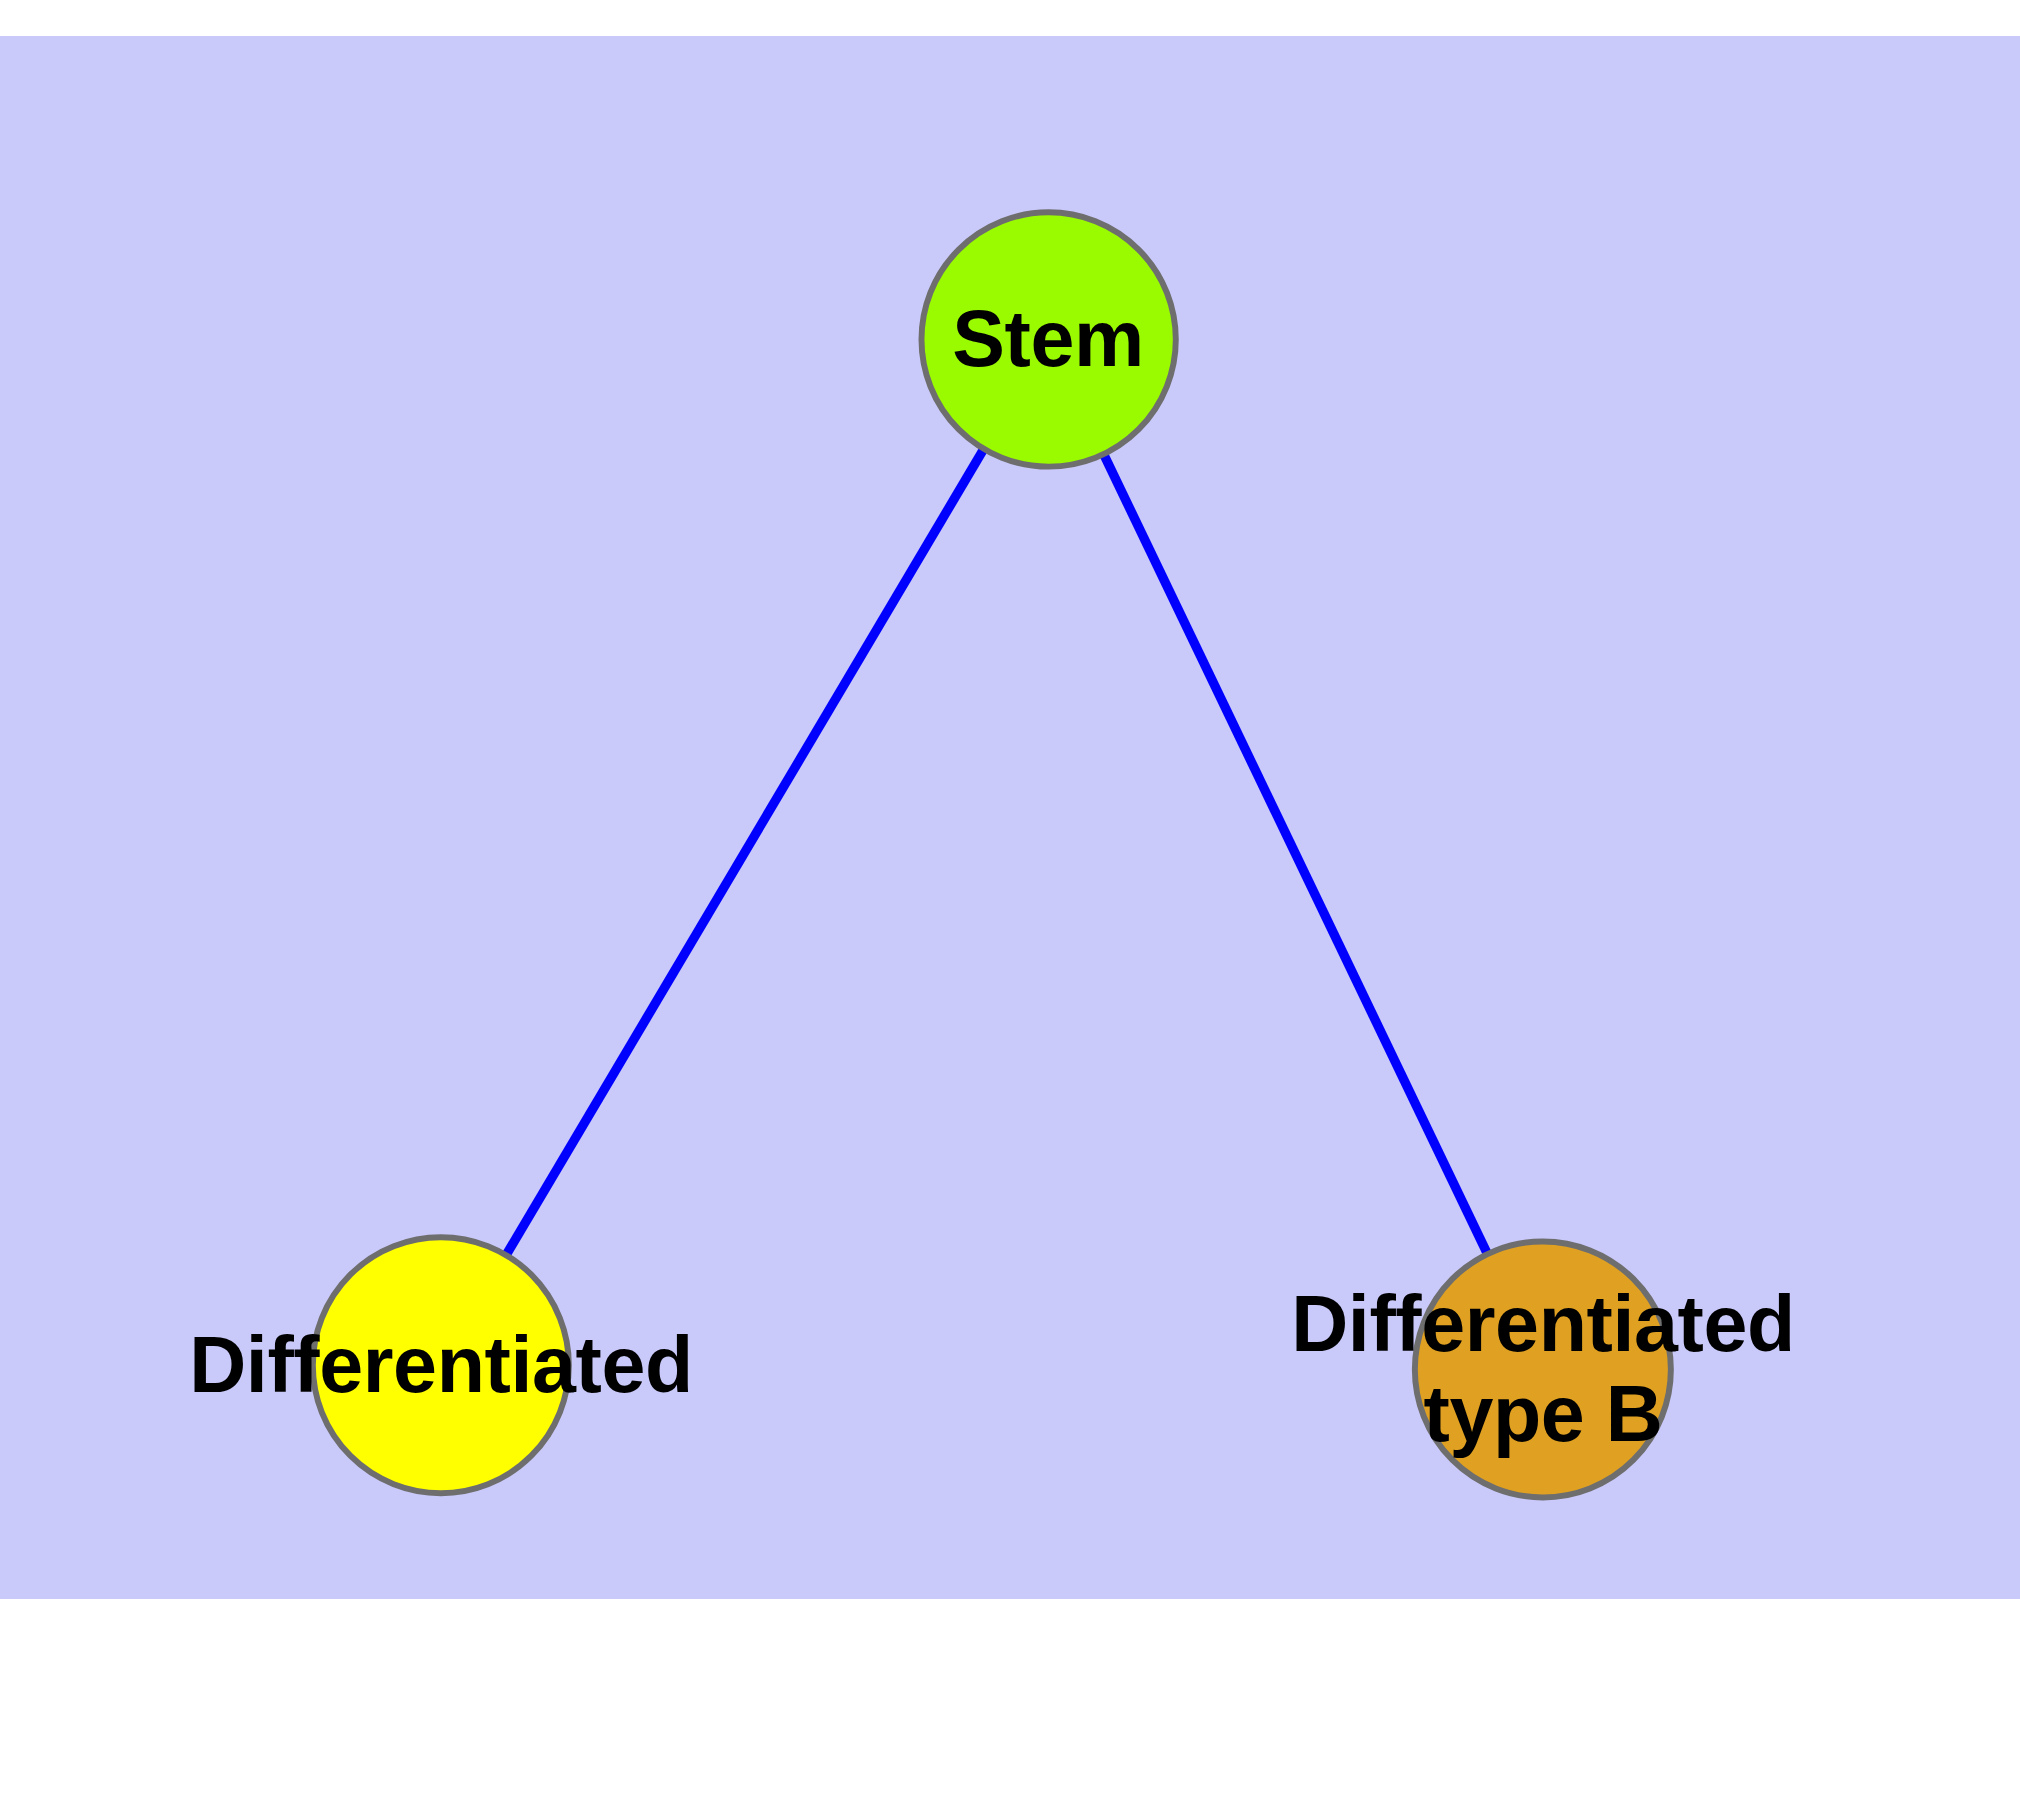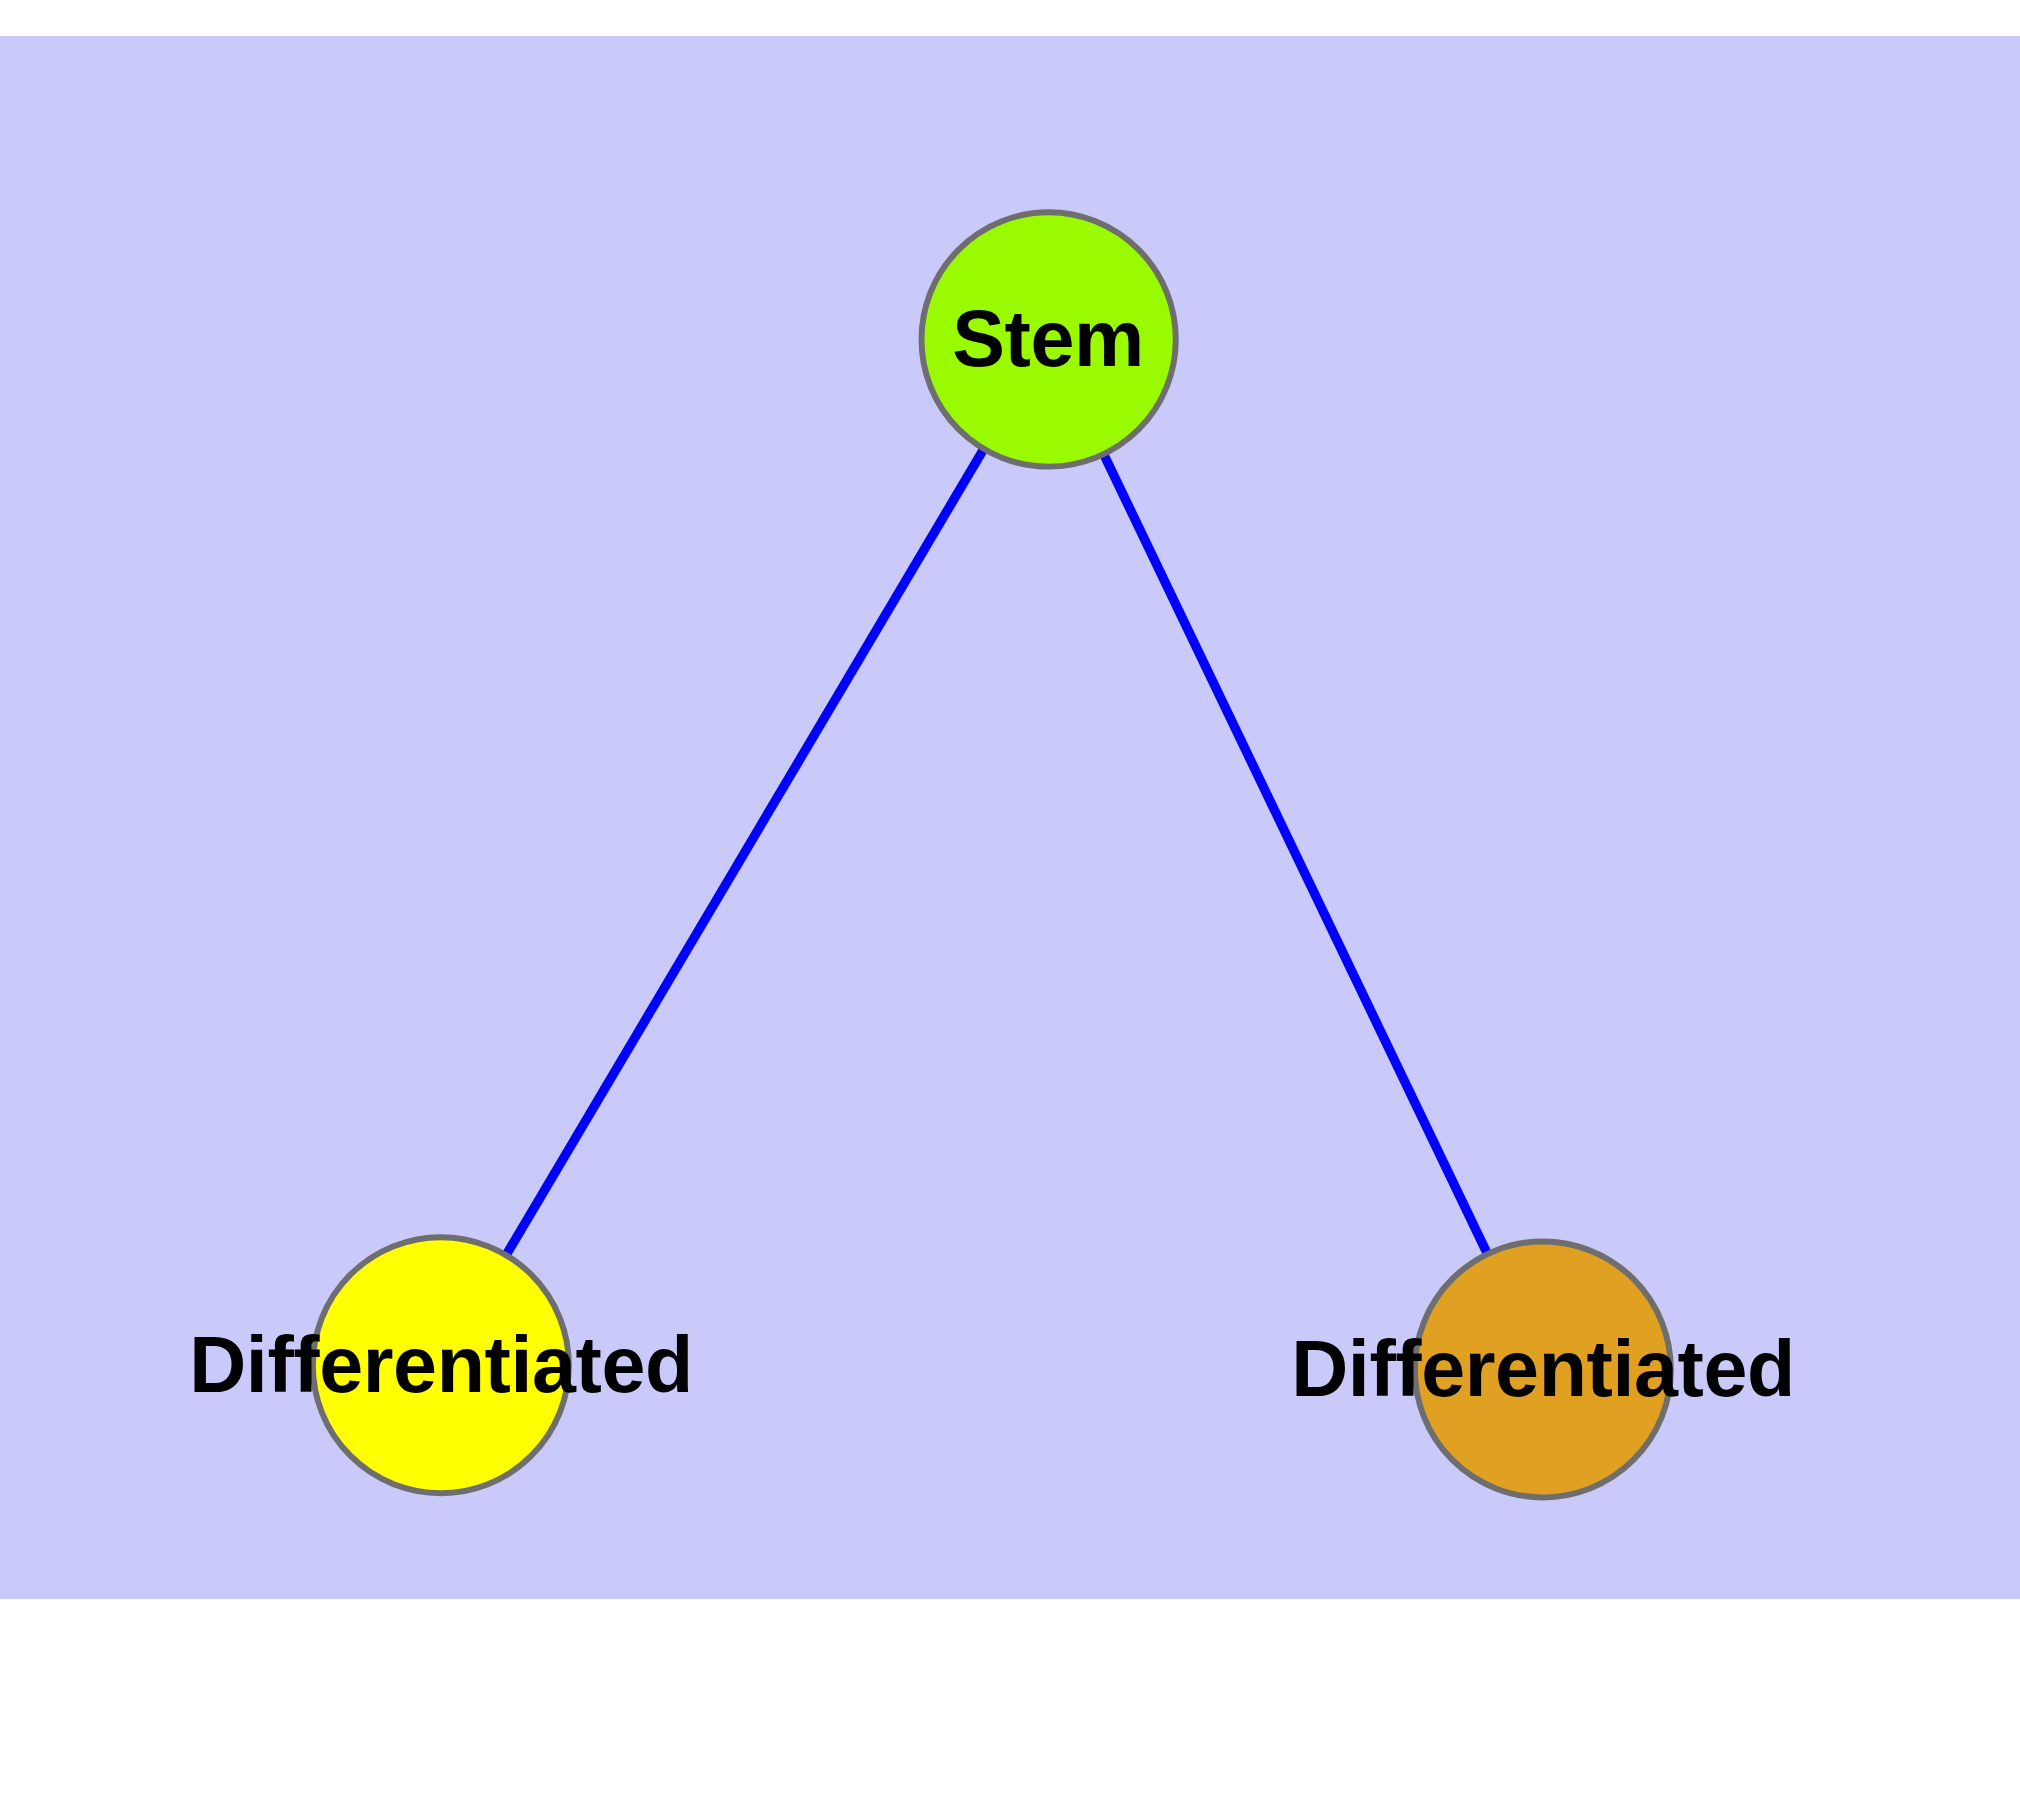--- a/index.html
+++ b/index.html
@@ -77,17 +77,18 @@
     </svg>
 
     <div class="node-label" style="left: 1048px; top: 303px; color: rgb(0, 0, 0);">
         <span class="lbl-line">Stem</span>
       </div>
     <div class="node-label" style="left: 441px; top: 1329px; color: rgb(0, 0, 0);">
         <span class="lbl-line">Differentiated</span>
       </div>
     <div class="node-label" style="left: 1543px; top: 1333px; color: rgb(0, 0, 0);">
         <span class="lbl-line">Differentiated</span>
+        <span class="lbl-line">type B</span>
       </div>
 
   </div>
 </div>
 
 
 </body></html>

